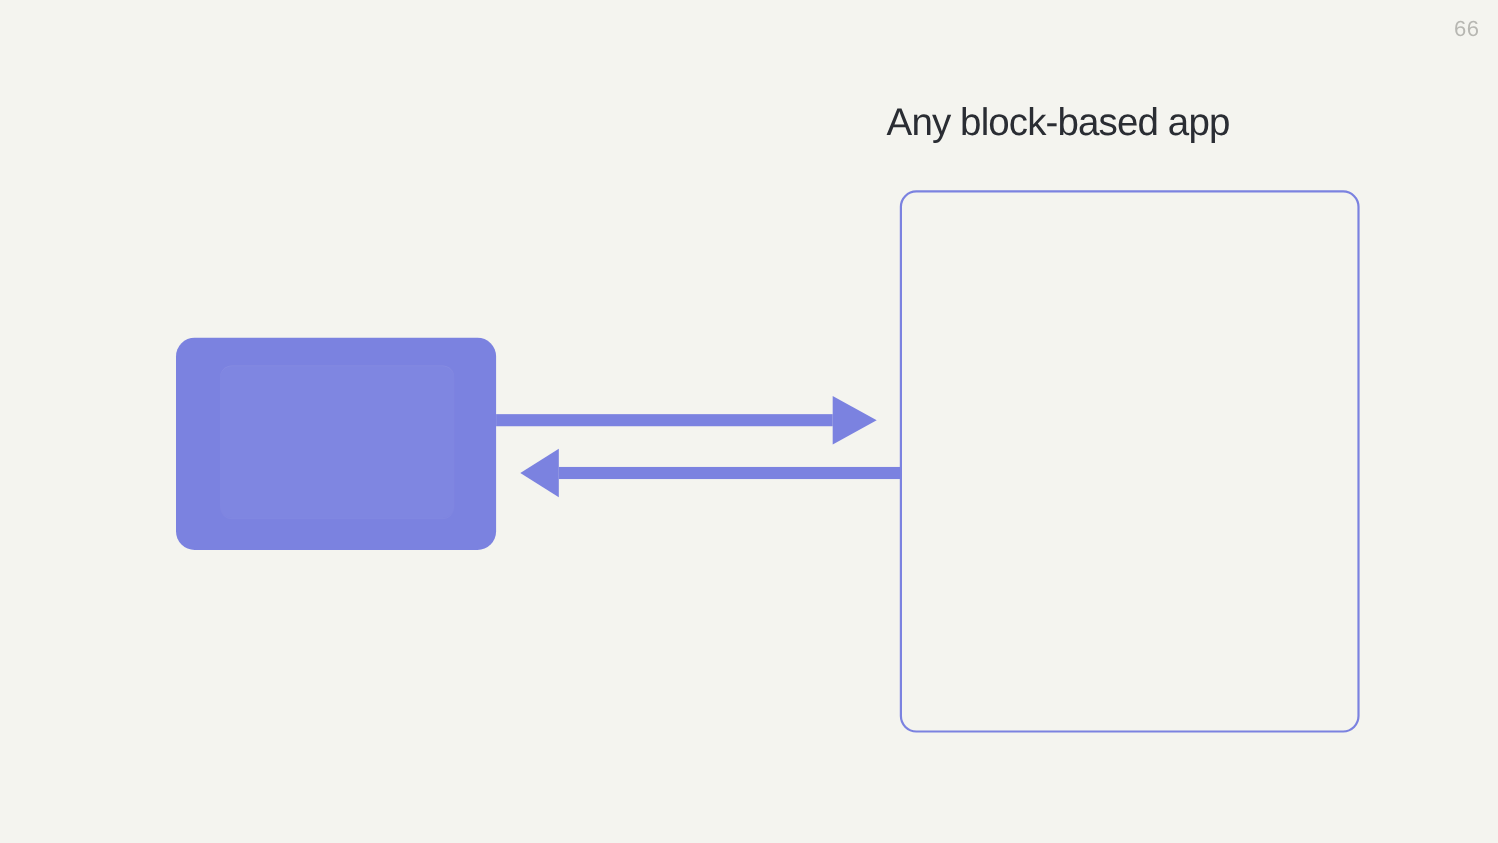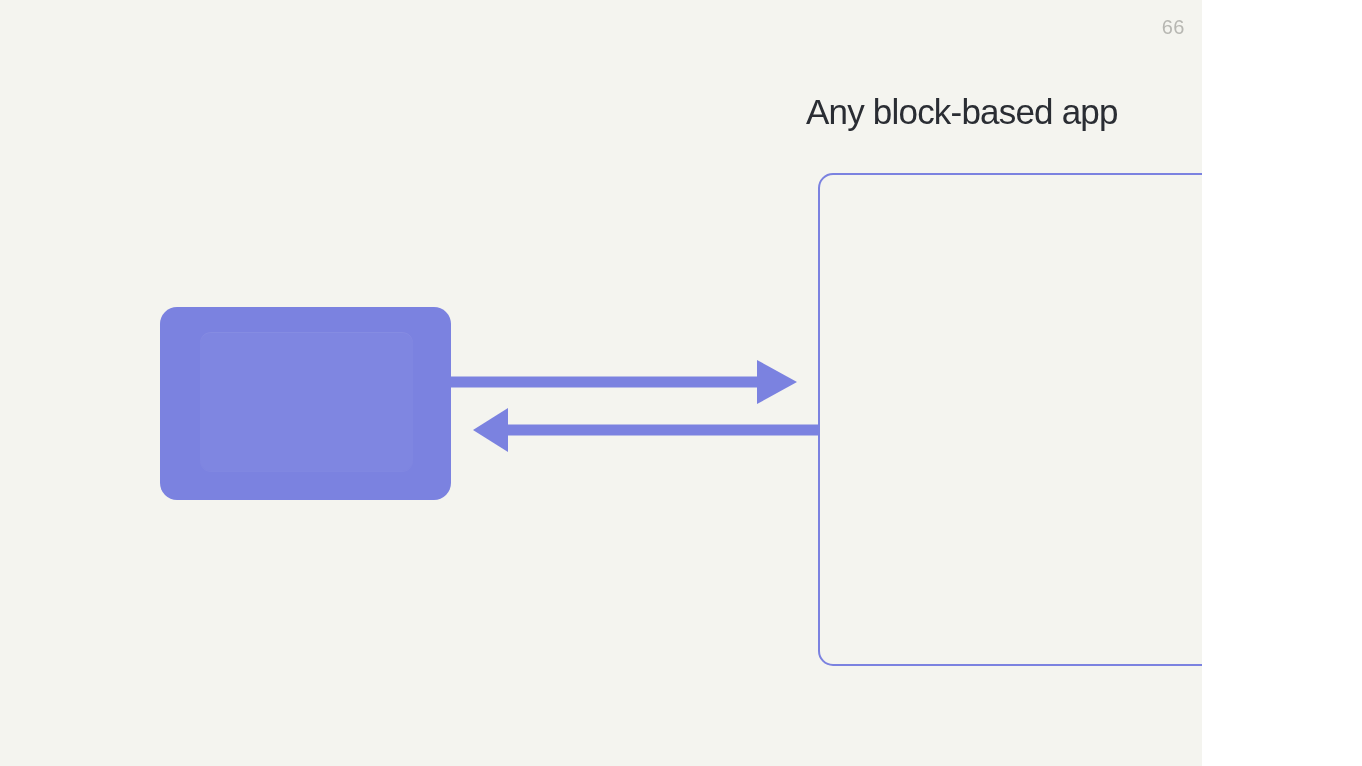--- a/index.html
+++ b/index.html
@@ -2,21 +2,21 @@
 <html><head>
 <meta charset="utf-8">
 <style>
   html, body {
     margin: 0;
     padding: 0;
     background: #ffffff;
   }
   #slide {
     position: relative;
-    width: 1202px;
+    width: 1362px;
     height: 766px;
     overflow: hidden;
     background: #f4f4ef;
     font-family: "Liberation Sans", sans-serif;
     -webkit-font-smoothing: antialiased;
   }
 
   
   #page-number {
     position: absolute;

